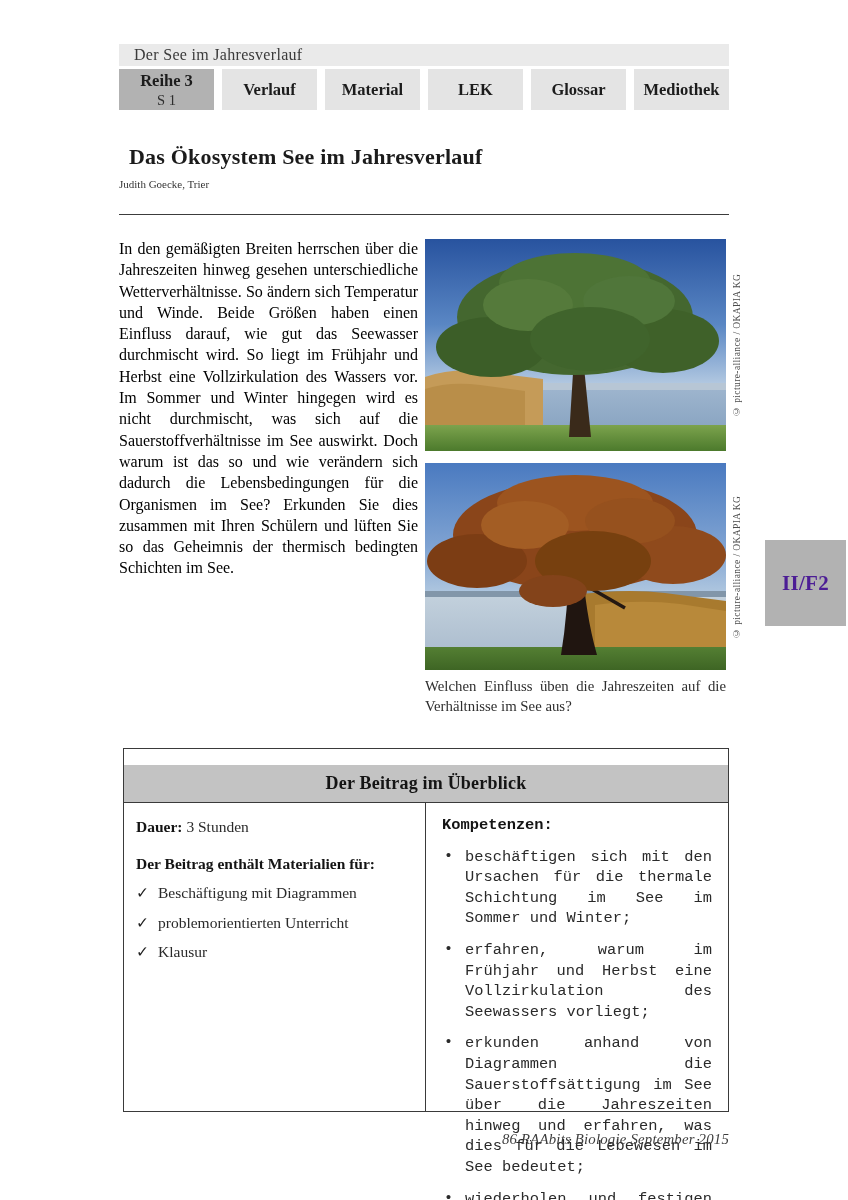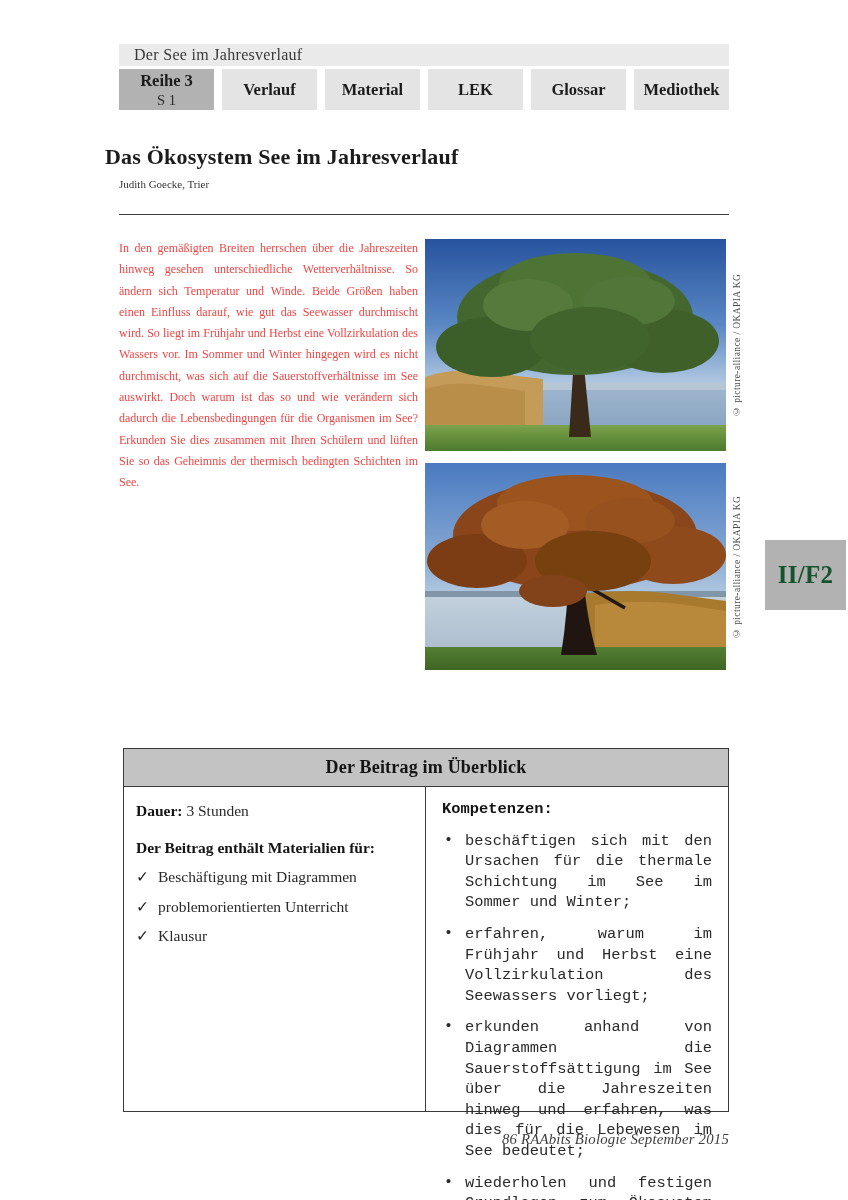--- a/index.html
+++ b/index.html
@@ -25,36 +25,36 @@
   .tab {
     flex: 1 1 0; background: #e4e4e4; display: flex; flex-direction: column;
     align-items: center; justify-content: center;
     font-weight: bold; font-size: 16.5px; color: #1c1c1c;
   }
   .tab.active { background: #b2b2b2; }
   .tab .sub { font-weight: normal; font-size: 14.5px; margin-top: 1px; color: #2e2e2e; }
 
   
   .doc-title {
-    position: absolute; left: 105px; top: 144px; width: 610px;
+    position: absolute; left: 129px; top: 144px; width: 610px;
     font-size: 22px; font-weight: bold; color: #1b1b1b; letter-spacing: 0.2px;
   }
   .doc-author {
     position: absolute; left: 119px; top: 178px; width: 610px;
     font-size: 11px; color: #343434;
   }
   .title-rule {
     position: absolute; left: 119px; top: 214px; width: 610px; height: 0;
     border-top: 1.6px solid #3c3c3c;
   }
 
   
   .intro {
     position: absolute; left: 119px; top: 238px; width: 299px;
-    font-size: 12px; line-height: 21.3px; text-align: justify; color: #ef4444;
+    font-size: 16px; line-height: 21.3px; text-align: justify; color: #000000;
   }
 
   
   .photo { position: absolute; overflow: hidden; background: #6b8fbe; }
   .photo1 { left: 425px; top: 239px; width: 301px; height: 212px; }
   .photo2 { left: 425px; top: 463px; width: 301px; height: 207px; }
   .photo svg { display: block; width: 100%; height: 100%; }
   .credit {
     position: absolute; width: 15px; display: flex; align-items: center; justify-content: center;
     font-size: 9.5px; color: #4c4c4c; letter-spacing: 0.4px;
@@ -64,34 +64,34 @@
   .credit1 { left: 729px; top: 239px; height: 212px; }
   .credit2 { left: 729px; top: 463px; height: 207px; }
 
   .photo-caption {
     position: absolute; left: 425px; top: 677px; width: 301px;
     font-size: 14.8px; line-height: 19.5px; text-align: justify; color: #2e2e2e;
   }
 
   
   .side-label {
-    position: absolute; left: 765px; top: 540px; width: 81px; height: 70px;
+    position: absolute; left: 765px; top: 540px; width: 81px; height: 86px;
     background: #b2b2b2; display: flex; align-items: center; justify-content: center;
-    font-size: 25px; font-weight: bold; color: #14532d; letter-spacing: 0.3px;
+    font-size: 21px; font-weight: bold; color: #4c1d95; letter-spacing: 0.3px;
   }
 
   
   .overview {
     position: absolute; left: 123px; top: 748px; width: 606px; height: 364px;
     border: 1.5px solid #3a3a3a; display: flex; flex-direction: column; background: #fff;
   }
   .overview-head {
     height: 38px; flex: 0 0 38px; background: #c3c3c3; border-bottom: 1.5px solid #3a3a3a;
     display: flex; align-items: center; justify-content: center;
-    font-size: 18px; font-weight: bold; color: #141414; letter-spacing: 0.2px;
+    font-size: 18px; font-weight: bold; color: #141414; letter-spacing: 0.2px; margin-top: 16px;
   }
   .overview-body { flex: 1 1 auto; display: flex; min-height: 0; }
   .ov-left {
     flex: 0 0 302px; border-right: 1.5px solid #3a3a3a; padding: 12px 12px 10px 12px;
     font-size: 15.5px; line-height: 20.5px;
   }
   .ov-right { flex: 1 1 auto; padding: 12px 12px 10px 16px; font-size: 15.4px; line-height: 20.6px; font-family: Liberation Mono, monospace; }
   .ov-row { margin-top: 2px; }
   .ov-row:first-child { margin-top: 2px; }
   .ov-label { font-weight: bold; color: #141414; }
@@ -202,20 +202,21 @@
       <ellipse cx="248" cy="92" rx="53" ry="29" fill="#8f4a1c"></ellipse>
       <ellipse cx="150" cy="40" rx="78" ry="28" fill="#9c541f"></ellipse>
       <ellipse cx="100" cy="62" rx="44" ry="24" fill="#a35d24"></ellipse>
       <ellipse cx="205" cy="58" rx="45" ry="23" fill="#96511e"></ellipse>
       <ellipse cx="168" cy="98" rx="58" ry="30" fill="#77400f"></ellipse>
       <ellipse cx="128" cy="128" rx="34" ry="16" fill="#83431a"></ellipse>
     </svg>
   </div>
   <div class="credit credit2">© picture-alliance / OKAPIA KG</div>
 
+  <div class="photo-caption">Welchen Einfluss üben die Jahreszeiten auf die Verhältnisse im See aus?</div>
 
   <div class="side-label">II/F2</div>
 
   <div class="overview">
     <div class="overview-head">Der Beitrag im Überblick</div>
     <div class="overview-body">
       <div class="ov-left">
         <div class="ov-row">
           <span class="ov-label">Dauer:</span><span> 3 Stunden</span>
         </div>

